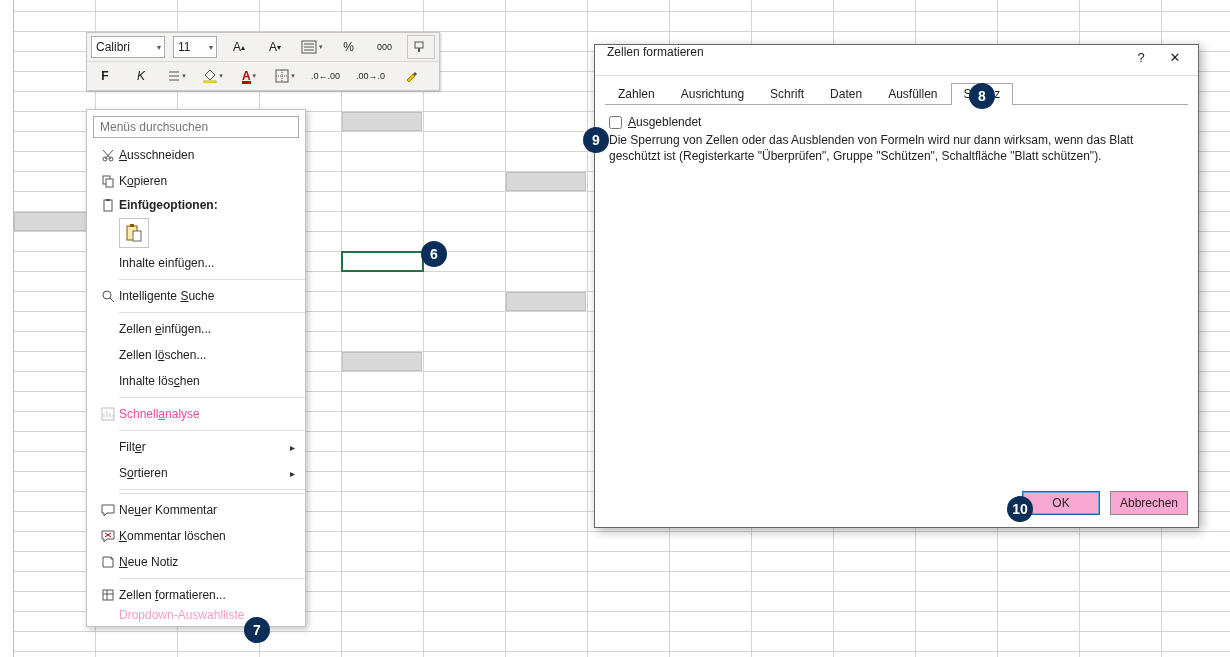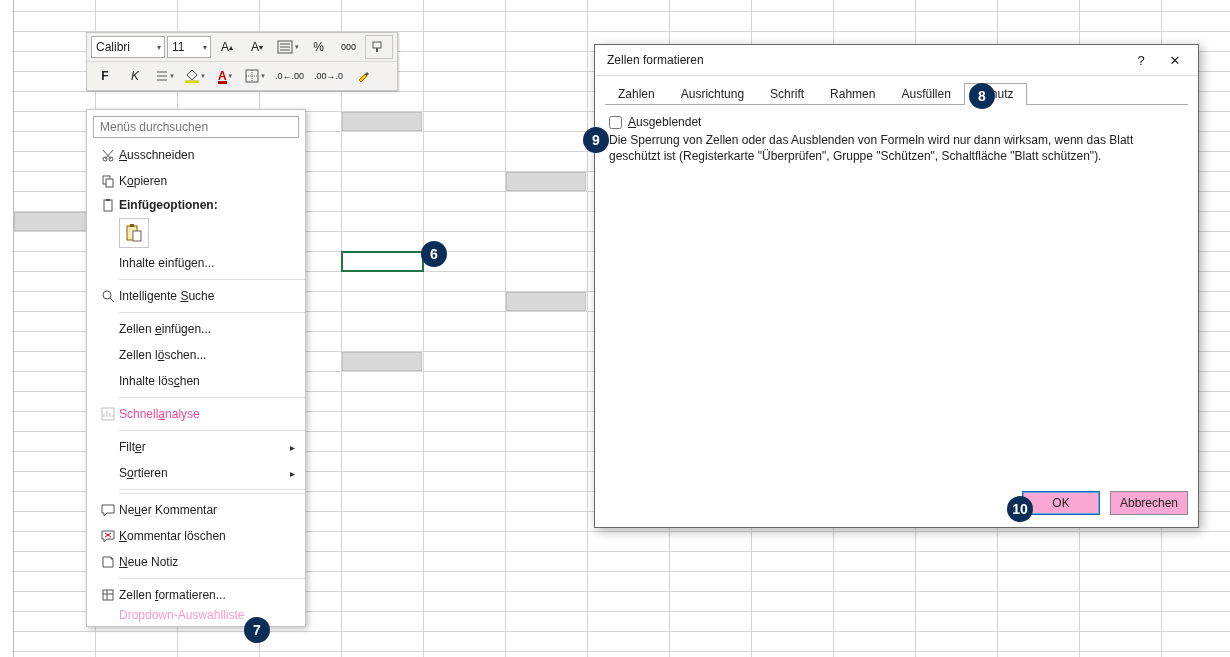--- a/index.html
+++ b/index.html
@@ -46,21 +46,21 @@
   }
 
   
   .mini-toolbar {
     position: absolute;
     left: 86px; top: 32px;
     background: #f3f2f1;
     border: 1px solid #c6c6c6;
     box-shadow: 1px 1px 2px rgba(0,0,0,.2);
   }
-  .mini-toolbar .row { display: flex; align-items: center; padding: 2px 4px; gap: 2px; }
+  .mini-toolbar .row { display: flex; align-items: center; padding: 2px 4px; gap: 8px; }
   .mini-toolbar .sep { border-top: 1px solid #d8d8d8; }
   .tb-btn {
     min-width: 20px; height: 22px;
     display: inline-flex; align-items: center; justify-content: center;
     padding: 0 3px;
     border: 1px solid transparent;
   }
   .font-combo, .size-combo {
     height: 20px; border: 1px solid #acacac; background: #fff;
     display: inline-flex; align-items: center; padding: 0 16px 0 4px;
@@ -118,21 +118,21 @@
     position: absolute;
     left: 594px; top: 44px;
     width: 603px; height: 482px;
     background: #fff;
     border: 1px solid #666;
     box-shadow: 3px 3px 10px rgba(0,0,0,.3);
     display: flex; flex-direction: column;
   }
   .dialog-titlebar {
     height: 30px;
-    display: flex; align-items: center;
+    display: flex; 
     padding: 0 6px 0 12px;
     border-bottom: 1px solid #ddd;
   }
   .dialog-titlebar .title { flex: 1; }
   .titlebar-btn { width: 34px; height: 24px; display: inline-flex; align-items: center; justify-content: center; font-size: 13px; }
 
   .dialog-body { position: relative; flex: 1; padding: 6px 10px 10px 10px; box-sizing: border-box; }
 
   .tabstrip {
     display: flex; align-items: flex-end;
@@ -436,21 +436,21 @@
     <span class="titlebar-btn">
         <span>✕</span>
       </span>
   </div>
 
   <div class="dialog-body">
     <div class="tabstrip">
       <div class="tab"><span>Zahlen</span></div>
       <div class="tab"><span>Ausrichtung</span></div>
       <div class="tab"><span>Schrift</span></div>
-      <div class="tab"><span>Rahmen</span></div>
+      <div class="tab"><span>Daten</span></div>
       <div class="tab"><span>Ausfüllen</span></div>
       <div class="tab active"><span>Schutz</span></div>
     </div>
 
     <div class="tab-content">
       <label class="chk-row">
         <input type="checkbox" style="">
         <span><span class="u">A</span>usgeblendet</span>
       </label>
       <div class="info-text">Die Sperrung von Zellen oder das Ausblenden von Formeln wird nur dann wirksam, wenn das Blatt geschützt ist (Registerkarte "Überprüfen", Gruppe "Schützen", Schaltfläche "Blatt schützen").</div>

